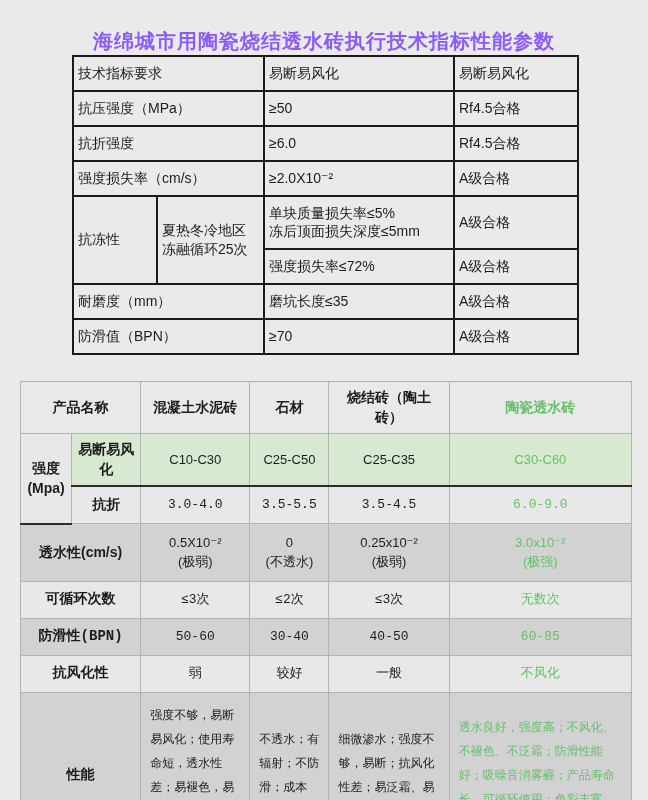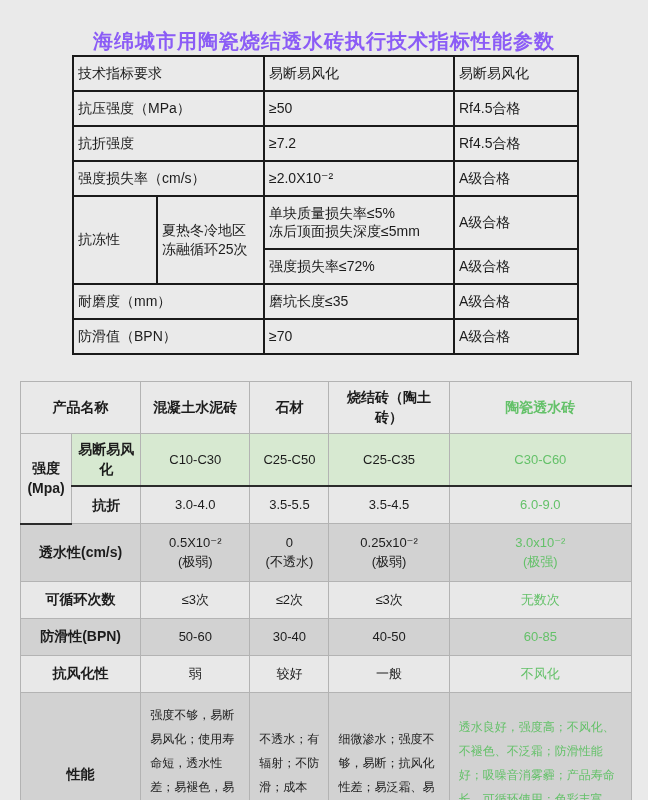--- a/index.html
+++ b/index.html
@@ -50,21 +50,21 @@
   }
   .cmp-table .lbl{font-weight:bold;font-size:14px;}
   .hdr-row td{background:#e9e9e9;font-weight:bold;font-size:14px;height:30px;}
   .row-green td{background:#d7e9d1;height:28px;}
   .row-green td{border-bottom:2px solid #2b2b2b;}
   .row-light td{background:#e8e8e8;}
   .row-gray td{background:#d2d2d2;}
   .cell-light{background:#e8e8e8 !important;}
   .green{color:#64c169;margin-left:16px;}
   .tall td{height:44px;}
-  .mid td{height:24px;}
+  .mid td{height:24px;font-family:Liberation Mono, monospace;}
   .perf-row td{height:130px;}
   .perf-row td.txt{
     text-align:left;
     font-size:12px;
     line-height:2.0;
     padding:10px 9px;
     vertical-align:middle;
   }
 </style>
 </head>
@@ -87,21 +87,21 @@
       <td>易断易风化</td>
       <td>易断易风化</td>
     </tr>
     <tr>
       <td colspan="2">抗压强度（MPa）</td>
       <td>≥50</td>
       <td>Rf4.5合格</td>
     </tr>
     <tr>
       <td colspan="2">抗折强度</td>
-      <td>≥7.2</td>
+      <td>≥6.0</td>
       <td>Rf4.5合格</td>
     </tr>
     <tr>
       <td colspan="2">强度损失率（cm/s）</td>
       <td>≥2.0X10⁻²</td>
       <td>A级合格</td>
     </tr>
     <tr>
       <td rowspan="2">抗冻性</td>
       <td rowspan="2" class="pre">夏热冬冷地区

